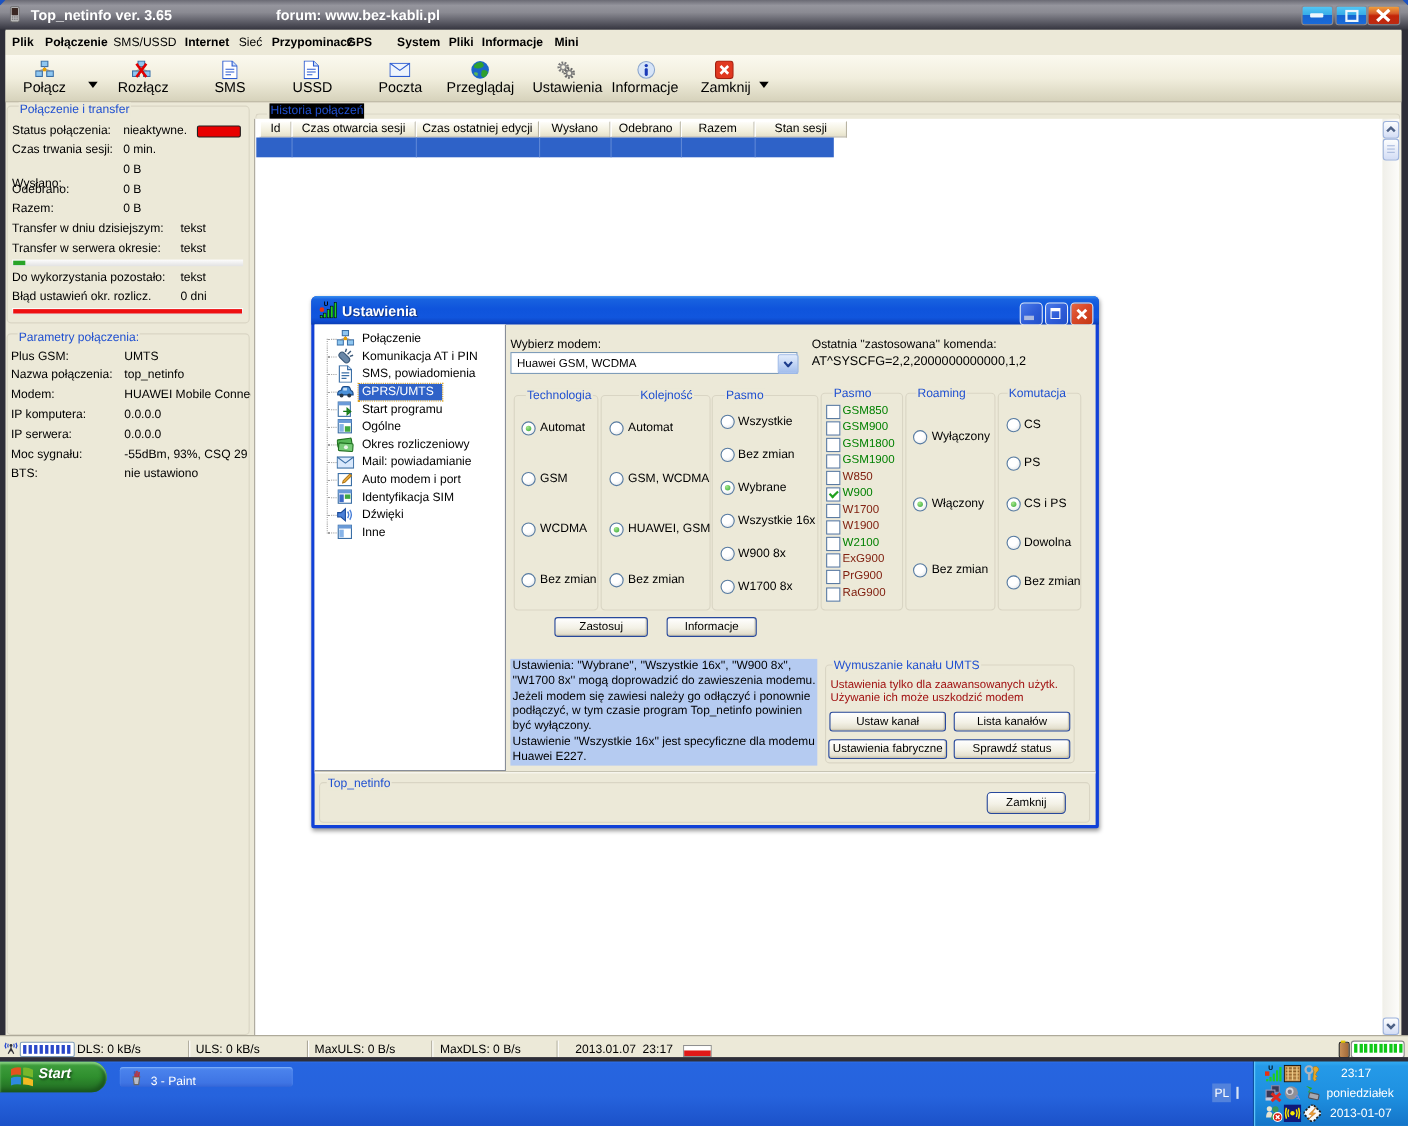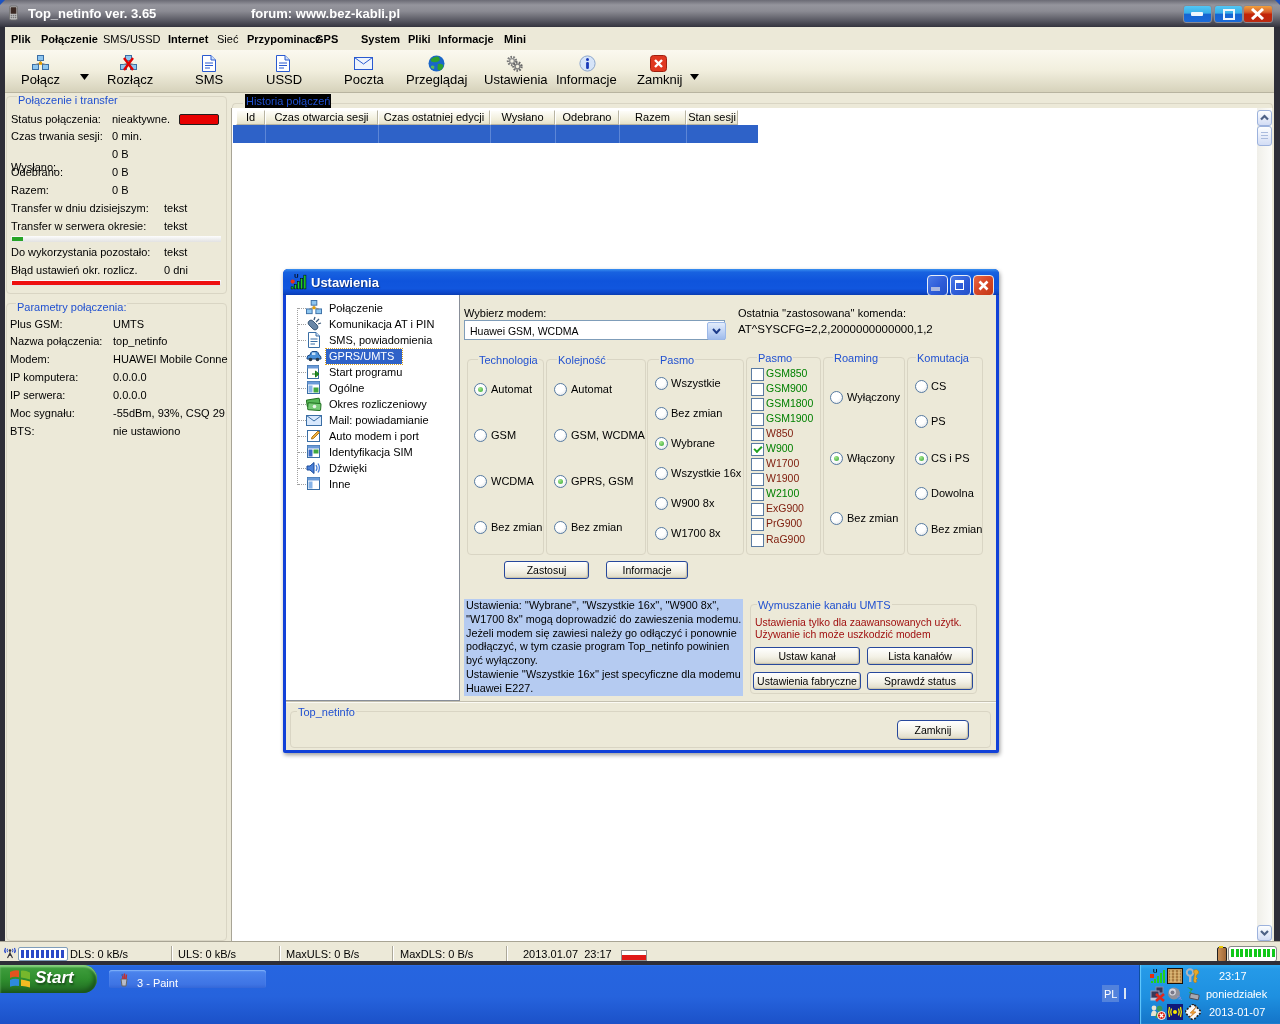--- a/index.html
+++ b/index.html
@@ -186,21 +186,21 @@
 <div class="gbt t12" style="left:245px;top:94px;background:#000000">Historia połączeń</div>
 <div class="ab" style="left:231px;top:108px;width:1026px;height:833px;background:#fff;border-left:1px solid #a8a496;box-sizing:border-box"></div>
 <div id="table">
 <style>.hc{position:absolute;top:110px;height:15px;background:linear-gradient(180deg,#fefdf9,#f0edd9 70%,#e4e0ca);border:1px solid #b8b4a2;border-left-color:#fff;border-top-color:#fff;box-sizing:border-box;font-size:11px;text-align:center;line-height:13px}</style>
 <div class="hc" style="left:236px;width:29px">Id</div>
 <div class="hc" style="left:265px;width:113px">Czas otwarcia sesji</div>
 <div class="hc" style="left:378px;width:112px">Czas ostatniej edycji</div>
 <div class="hc" style="left:490px;width:65px">Wysłano</div>
 <div class="hc" style="left:555px;width:64px">Odebrano</div>
 <div class="hc" style="left:619px;width:67px">Razem</div>
-<div class="hc" style="left:686px;width:52px">Stan sesji</div>
+<div class="hc" style="left:686px;width:84px">Stan sesji</div>
 <div class="ab" style="left:233px;top:125px;width:525px;height:18px;background:#2e62c8">
 <div class="ab" style="left:32px;top:0;width:1px;height:18px;background:#5d86d6"></div>
 <div class="ab" style="left:145px;top:0;width:1px;height:18px;background:#5d86d6"></div>
 <div class="ab" style="left:257px;top:0;width:1px;height:18px;background:#5d86d6"></div>
 <div class="ab" style="left:322px;top:0;width:1px;height:18px;background:#5d86d6"></div>
 <div class="ab" style="left:386px;top:0;width:1px;height:18px;background:#5d86d6"></div>
 <div class="ab" style="left:453px;top:0;width:1px;height:18px;background:#5d86d6"></div>
 </div>
 </div>
 <div id="scrollbar">
@@ -417,27 +417,27 @@
       <div class="gbt t12" style="left:478px;top:353px">Technologia</div>
 <div class="rad sel" style="left:474px;top:383px"></div>
       <span class="lbl t12" style="left:491px;top:382px">Automat</span>
 <div class="rad" style="left:474px;top:429px"></div>
       <span class="lbl t12" style="left:491px;top:428px">GSM</span>
 <div class="rad" style="left:474px;top:475px"></div>
       <span class="lbl t12" style="left:491px;top:474px">WCDMA</span>
 <div class="rad" style="left:474px;top:521px"></div>
       <span class="lbl t12" style="left:491px;top:520px">Bez zmian</span>
 <div class="gb" style="left:546px;top:359px;width:98px;height:194px"></div>
-      <div class="gbt t12" style="left:557px;top:353px">Kolejność</div>
+      <div class="gbt t12" style="left:581px;top:353px">Kolejność</div>
 <div class="rad" style="left:554px;top:383px"></div>
       <span class="lbl t12" style="left:571px;top:382px">Automat</span>
 <div class="rad" style="left:554px;top:429px"></div>
       <span class="lbl t12" style="left:571px;top:428px">GSM, WCDMA</span>
 <div class="rad sel" style="left:554px;top:475px"></div>
-      <span class="lbl t12" style="left:571px;top:474px">GPRS, GSM</span>
+      <span class="lbl t12" style="left:571px;top:474px">HUAWEI, GSM</span>
 <div class="rad" style="left:554px;top:521px"></div>
       <span class="lbl t12" style="left:571px;top:520px">Bez zmian</span>
 <div class="gb" style="left:647px;top:359px;width:95px;height:194px"></div>
       <div class="gbt t12" style="left:659px;top:353px">Pasmo</div>
 <div class="rad" style="left:655px;top:377px"></div>
       <span class="lbl t12" style="left:671px;top:376px">Wszystkie</span>
 <div class="rad" style="left:655px;top:407px"></div>
       <span class="lbl t12" style="left:671px;top:406px">Bez zmian</span>
 <div class="rad sel" style="left:655px;top:437px"></div>
       <span class="lbl t12" style="left:671px;top:436px">Wybrane</span>
@@ -514,21 +514,21 @@
 
 <div class="ab" id="taskbar" style="left:0;top:963px;width:1280px;height:61px;background:linear-gradient(180deg,#3a80f4 0%,#2665e0 6%,#2663dd 55%,#1b51c8 100%)">
 
 <div class="ab" style="left:0;top:2px;width:97px;height:28px;border-radius:0 14px 14px 0;background:linear-gradient(180deg,#60b85c 0%,#3d9c3b 12%,#2f8f2e 50%,#236f24 90%,#1d5f1e 100%);box-shadow:inset 0 2px 2px #88d080,inset -3px -2px 4px #1a551c"></div>
 <svg class="ab" style="left:9px;top:4px" width="22" height="22" viewBox="0 0 22 22">
       <path d="M1 5 Q5 2.5 10 3.5 L10 10.2 Q5 9.2 1 11 Z" fill="#e2531f"></path>
       <path d="M12 3.7 Q16 3 21 5.5 L21 12.5 Q16 10.7 12 10.4 Z" fill="#77b72c"></path>
       <path d="M1 13 Q5 11.2 10 12.2 L10 19 Q5 18 1 19.8 Z" fill="#2e8adf"></path>
       <path d="M12 12.4 Q16 12.7 21 14.5 L21 20.5 Q16 18.7 12 19 Z" fill="#f3bb22"></path>
     </svg>
-<span class="lbl wt" style="left:35px;top:5px;font-size:17px;font-weight:bold;font-style:italic;text-shadow:1px 2px 2px #184a18">Start</span>
+<span class="lbl wt" style="left:35px;top:5px;font-size:13px;font-weight:bold;font-style:italic;text-shadow:1px 2px 2px #184a18">Start</span>
 
 <div class="ab" style="left:109px;top:7px;width:157px;height:18px;border-radius:3px;background:linear-gradient(180deg,#5b93f2 0%,#4a82ec 15%,#3e74e4 80%,#3567d8 100%);box-shadow:inset 0 1px 1px #7fb0f8"></div>
 <svg class="ab" style="left:117px;top:10px" width="14" height="14" viewBox="0 0 14 14">
       <path d="M4 6 L10 6 L9 13 L5 13 Z" fill="#b8bcc8" stroke="#666"></path>
       <path d="M5.5 1 L6 6 M7.5 0.5 L7.5 6 M9.5 1.5 L9 6" stroke="#c03030" stroke-width="1.4"></path>
       <path d="M5.5 1 L5 3" stroke="#3060c0" stroke-width="1.4"></path>
     </svg>
 <span class="lbl t12 wt" style="left:137px;top:13px">3 - Paint</span>
 
 <div class="ab" style="left:1102px;top:22px;width:17px;height:17px;background:#5282dc"></div>

